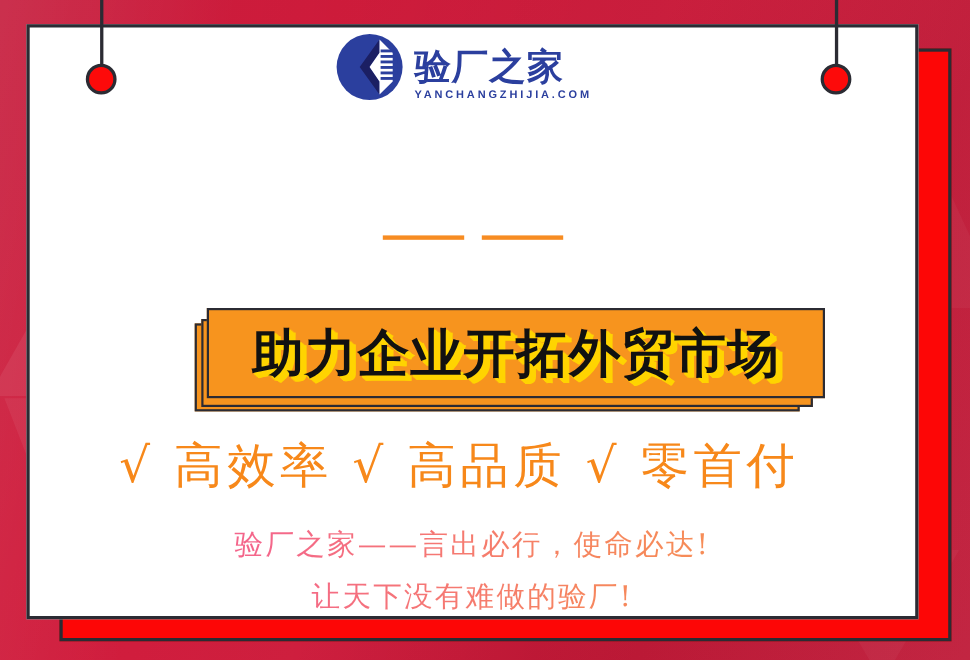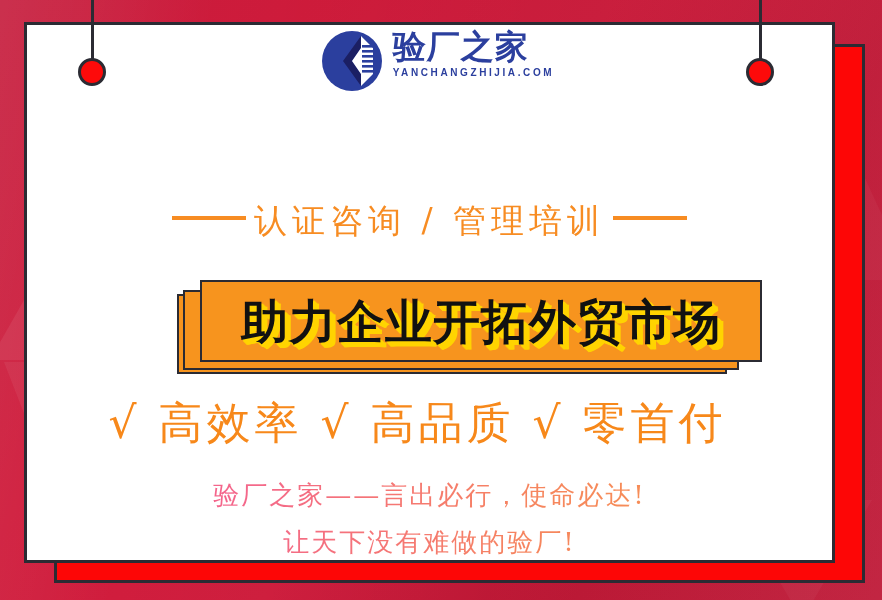--- a/index.html
+++ b/index.html
@@ -120,23 +120,22 @@
     z-index: 5;
   }
 
   
   .logo-row {
     position: absolute;
     left: 0; top: 8px;
     width: 795px;
     display: flex;
     justify-content: center;
-    align-items: flex-start;
+    align-items: flex-end;
     gap: 10px;
-    margin-left: 16px;
   }
   .logo-mark {
     width: 62px;
     height: 62px;
     flex: 0 0 auto;
   }
   .logo-text-wrap {
     display: flex;
     flex-direction: column;
     align-items: stretch;
@@ -206,21 +205,21 @@
   }
   .banner-layer {
     position: absolute;
     background: #f7941e;
     border: 2px solid #2b2b33;
     box-sizing: border-box;
   }
   .banner-l3 { left: 0px;  top: 14px; width: 550px; height: 80px; }
   .banner-l2 { left: 6px;  top: 10px; width: 556px; height: 80px; }
   .banner-l1 { left: 11px; top: 0px;  width: 562px; height: 82px;
-               display: flex; align-items: center; justify-content: center; margin-left: 12px; }
+               display: flex; align-items: center; justify-content: center; }
   .banner-text {
     font-family: "DejaVu Sans", "Liberation Sans", sans-serif;
     font-size: 47px;
     font-weight: bold;
     color: #111111;
     letter-spacing: 1px;
     line-height: 1;
     text-shadow:
        2px 2px 0 #ffd400,
        3px 3px 0 #ffd400,
@@ -300,21 +299,21 @@
         </svg>
       </span>
       <span class="logo-text-wrap">
         <span class="logo-cn">验厂之家</span>
         <span class="logo-en">YANCHANGZHIJIA.COM</span>
       </span>
     </div>
 
 
     <div class="subtitle">
-      <span class="rule"></span><span>认证咨询 / 管理培训</span><span class="rule"></span>
+      <span class="rule"></span><span class="rule"></span>
     </div>
 
     <div class="banner-stack">
       <div class="banner-layer banner-l3"></div>
       <div class="banner-layer banner-l2"></div>
       <div class="banner-layer banner-l1">
         <span class="banner-text">助力企业开拓外贸市场</span>
       </div>
     </div>
 

